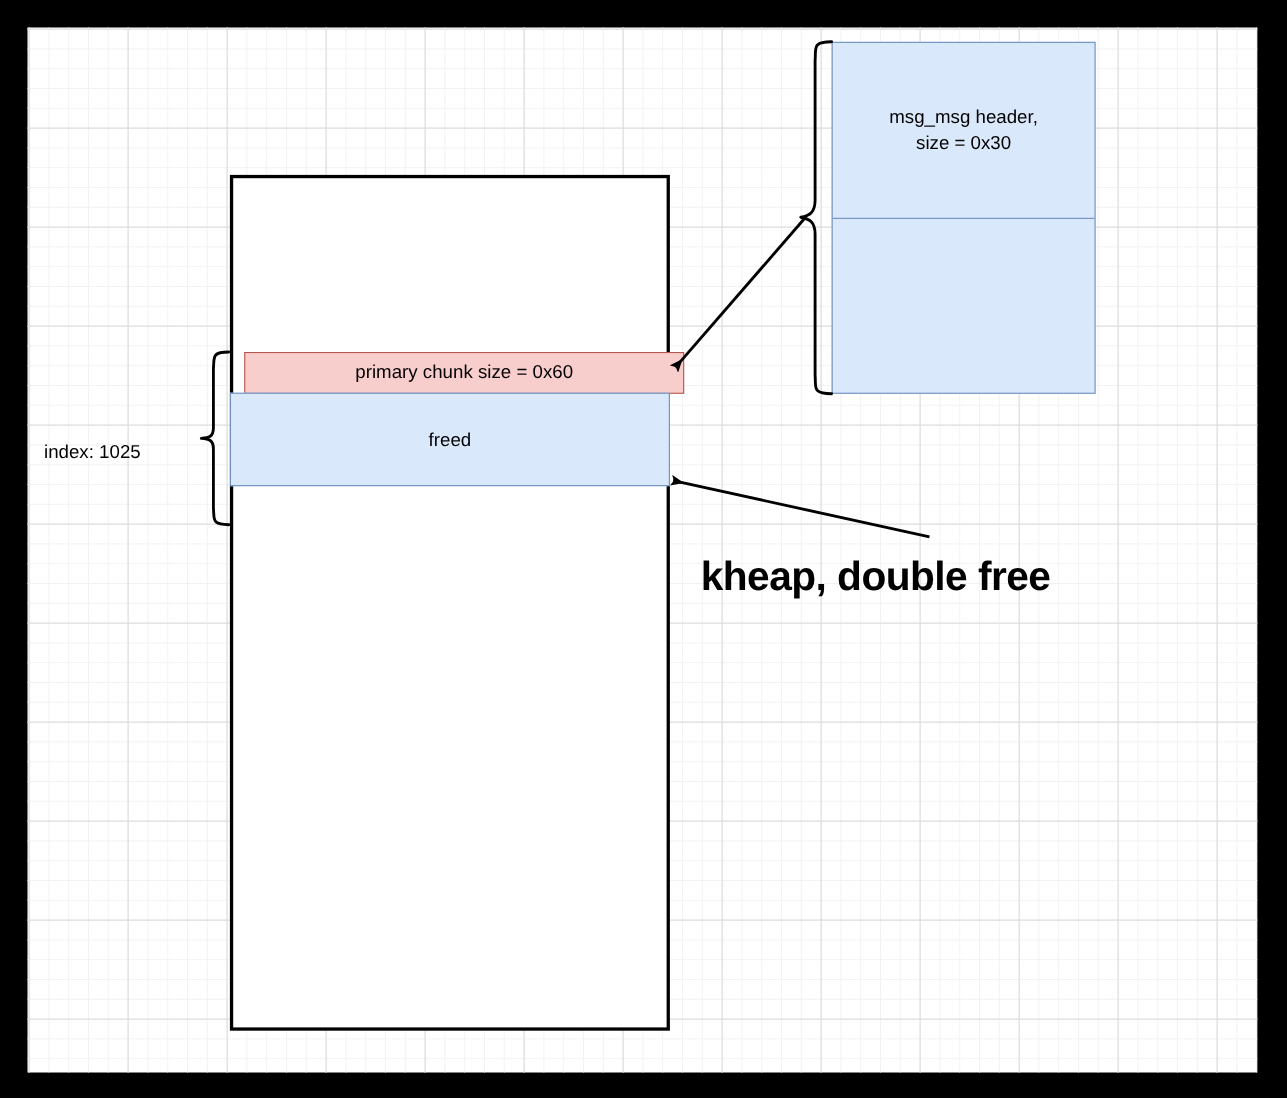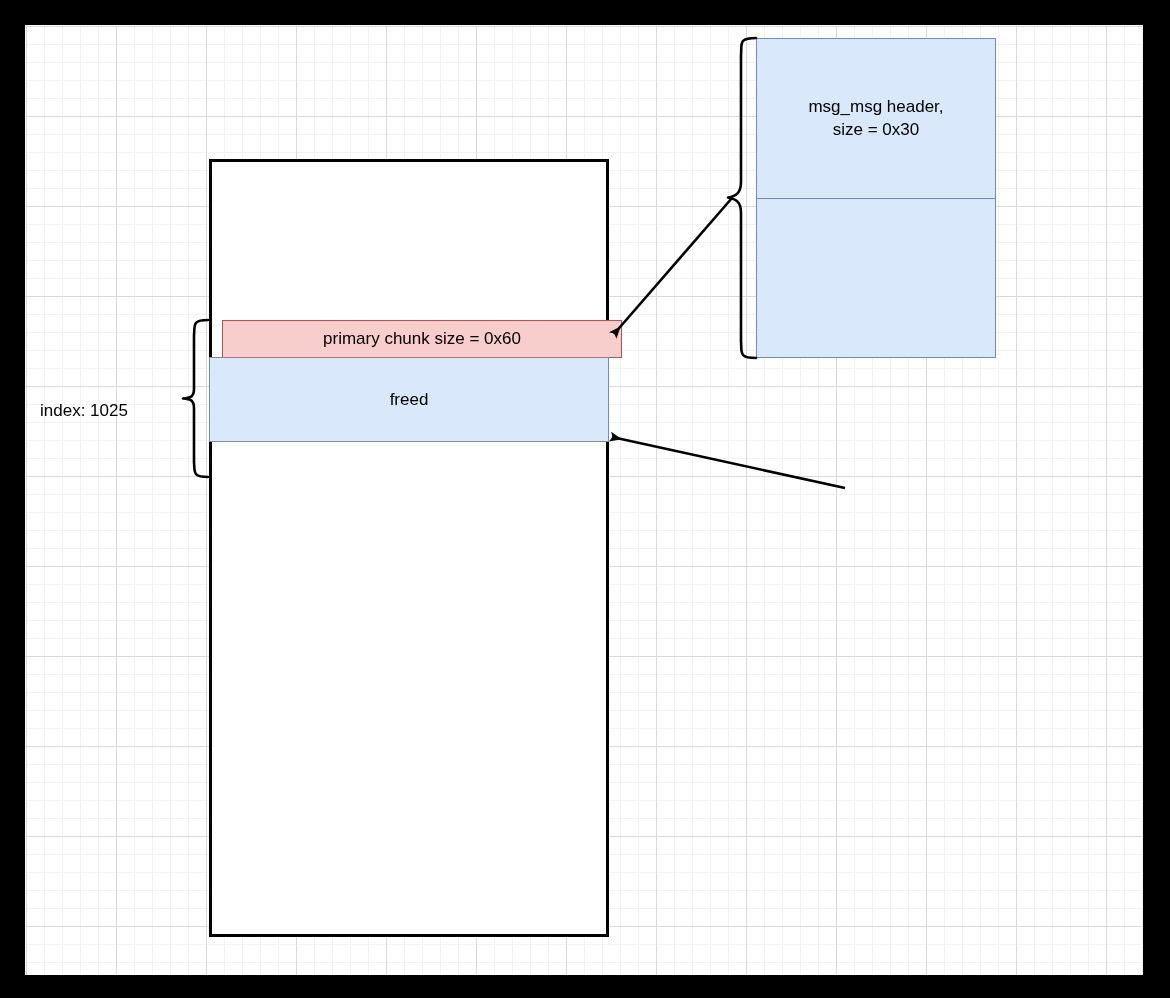--- a/index.html
+++ b/index.html
@@ -176,20 +176,21 @@
       <div id="msg-msg-header-cell">
         <div>
           <div>msg_msg header,</div>
           <div>size = 0x30</div>
         </div>
       </div>
     </div>
 
     <div id="index-label">index: 1025</div>
 
+    <div id="kheap-caption">kheap, double free</div>
 
     <svg class="overlay" viewBox="0 0 1118 950">
       <defs>
         <marker id="arrowhead" markerWidth="12" markerHeight="10" refX="10" refY="5" orient="auto" markerUnits="userSpaceOnUse">
           <path d="M 0 5 L 12 0 L 9.5 5 L 12 10 Z" fill="#000000"></path>
         </marker>
       </defs>
 
       <path d="M 183 295
                C 167 295, 170 300, 169 310

